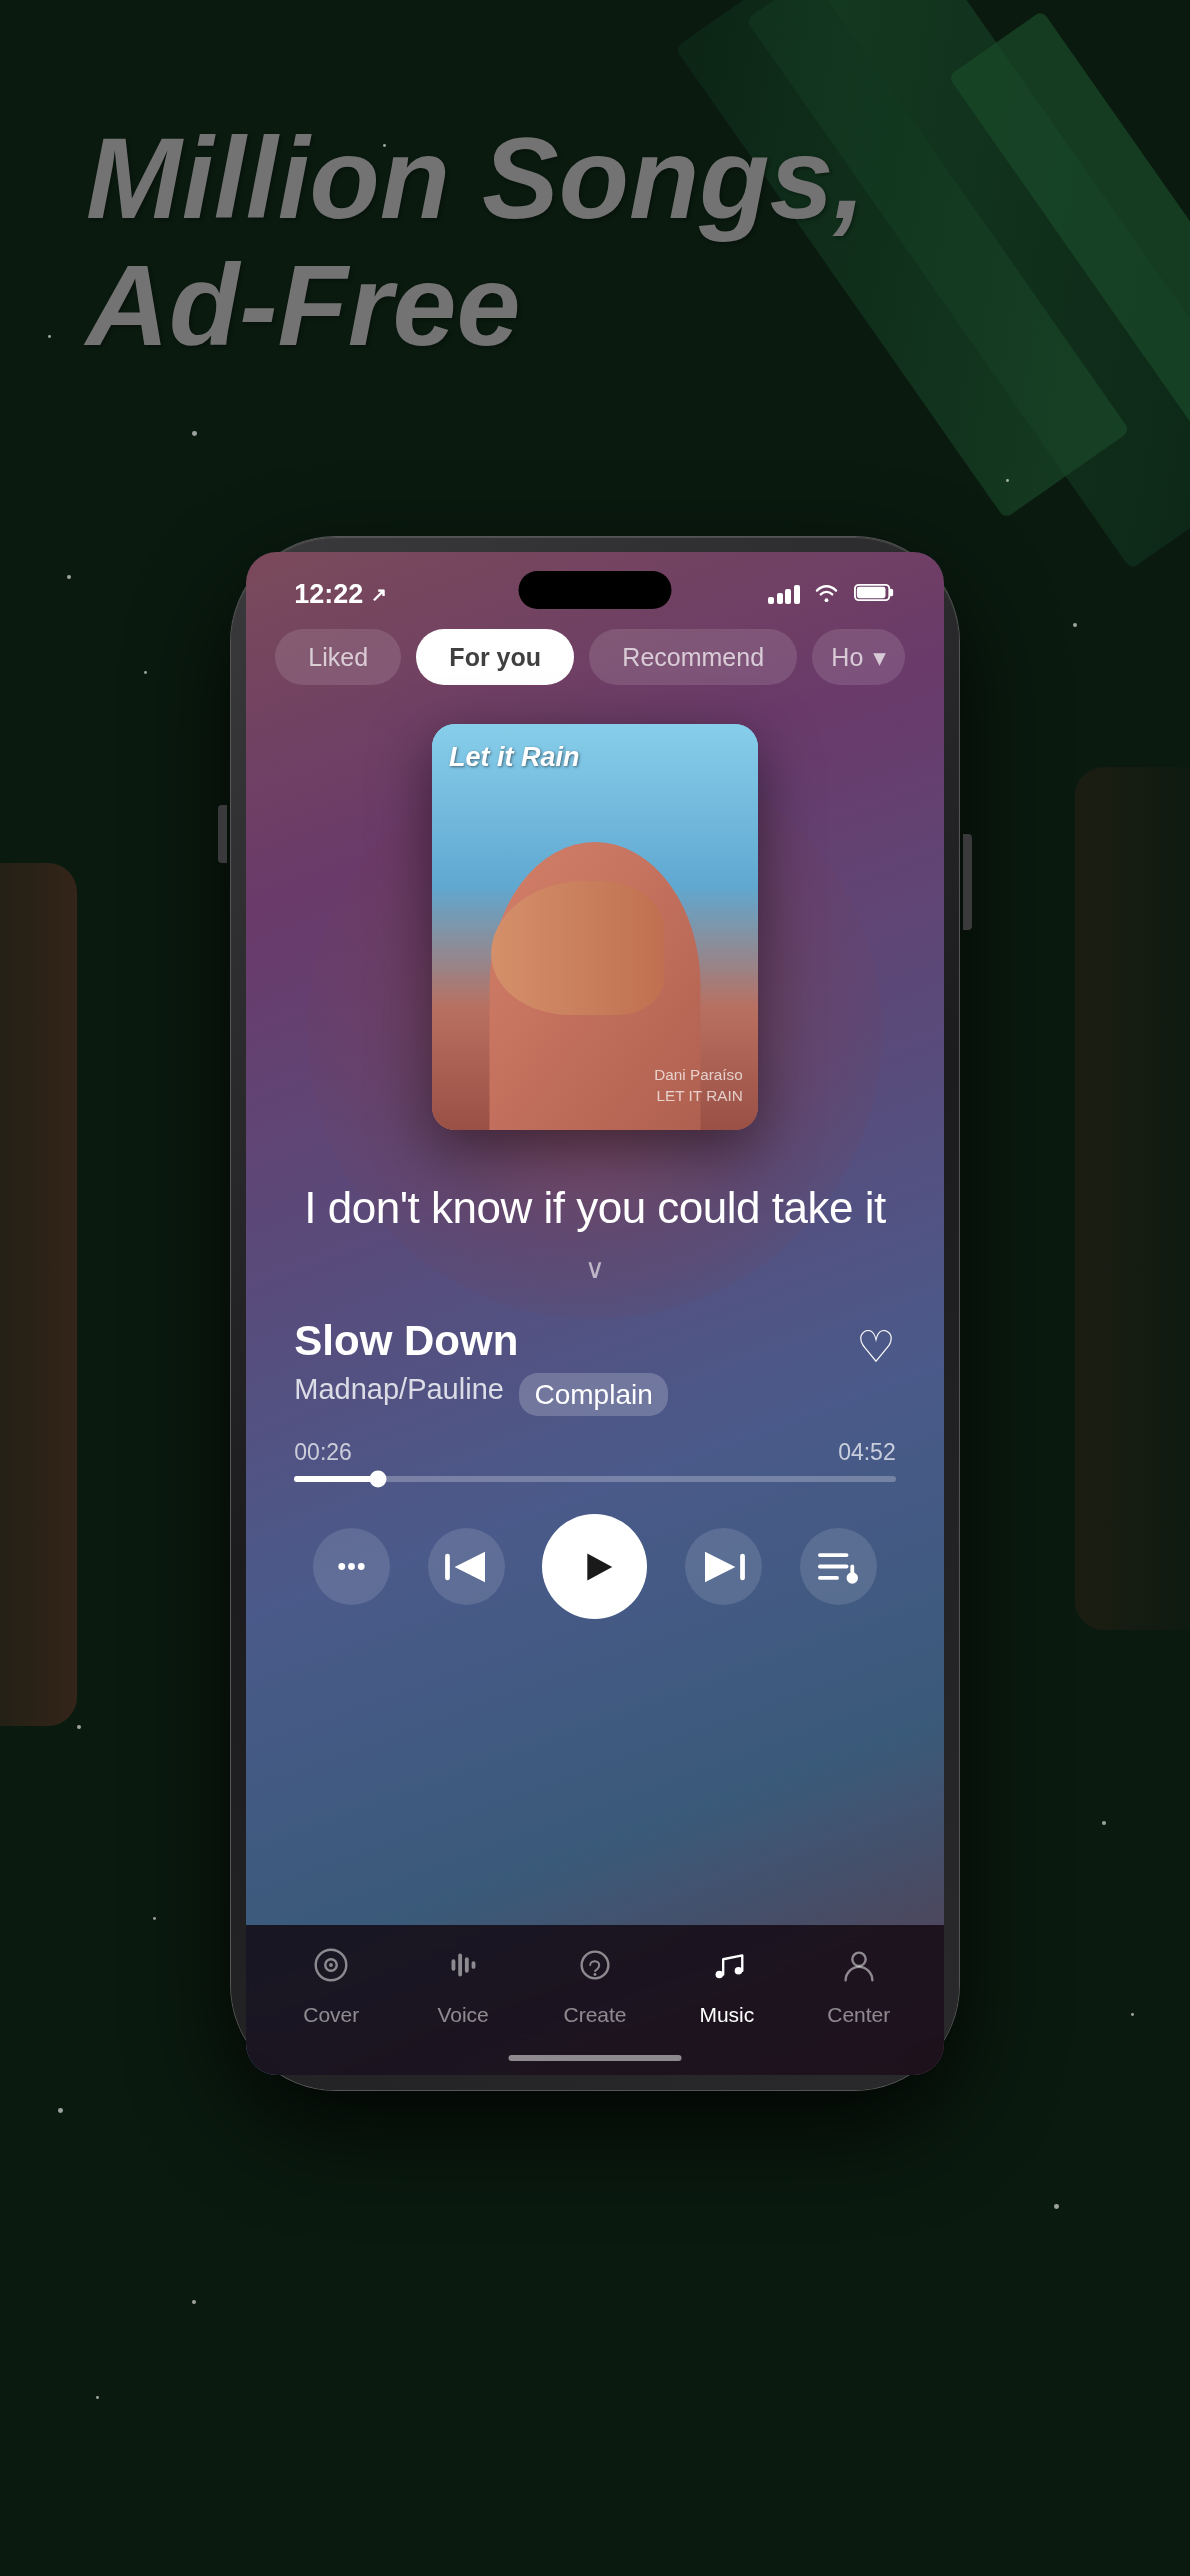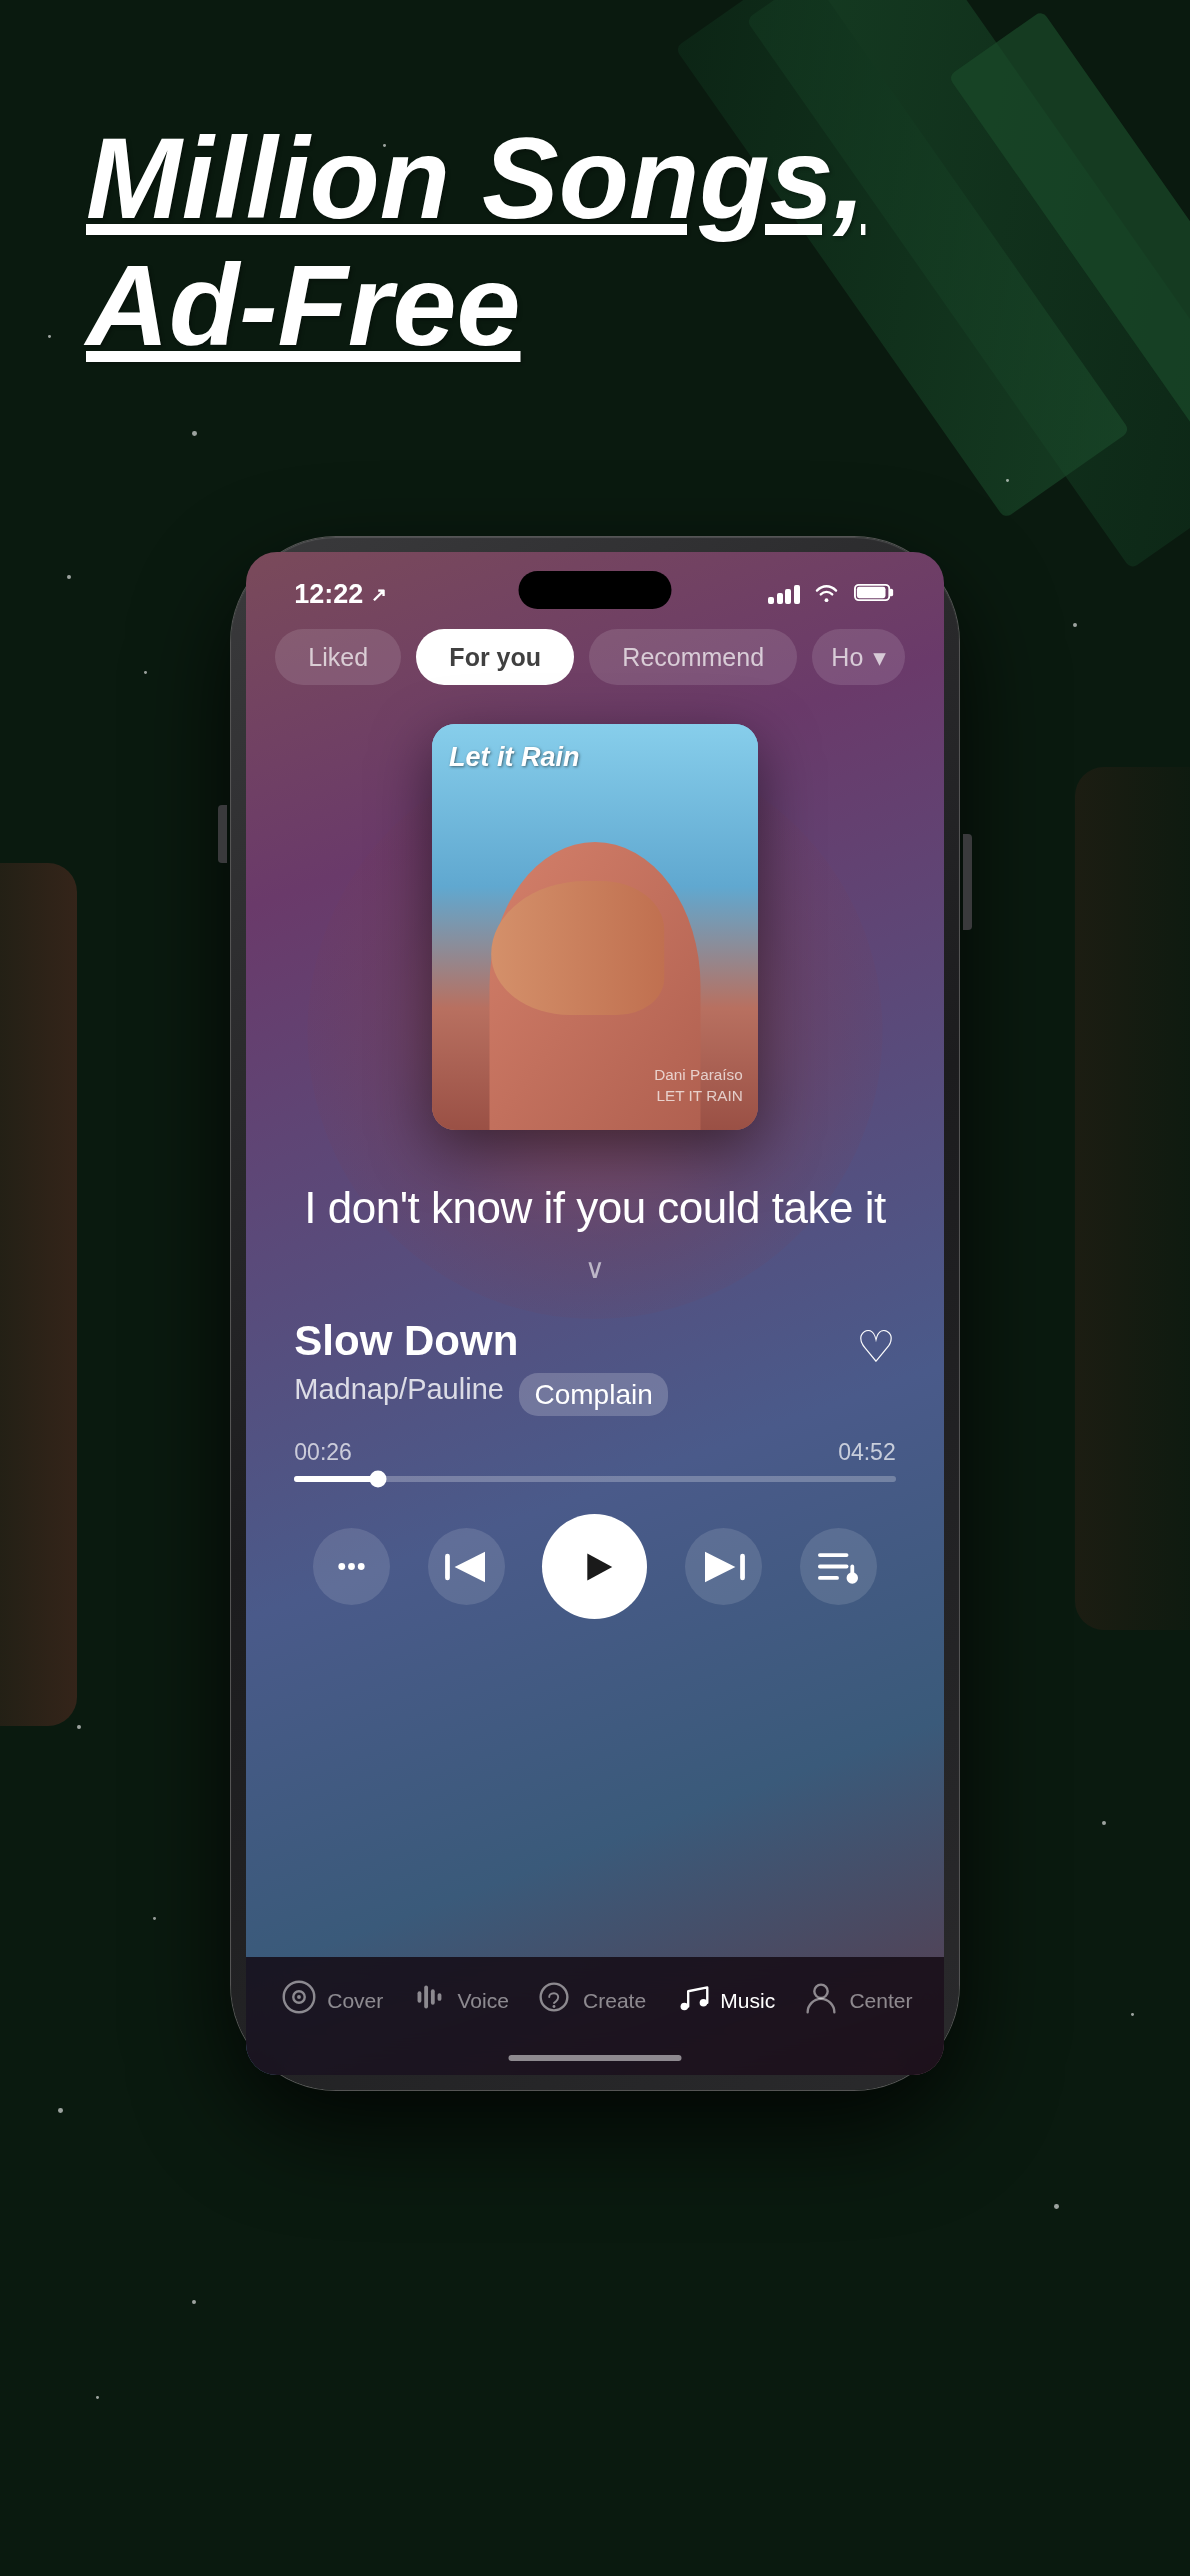--- a/index.html
+++ b/index.html
@@ -59,27 +59,26 @@
     
     .headline {
       position: absolute;
       top: 115px;
       left: 0; right: 0;
       text-align: left;
       padding-left: 86px;
       z-index: 2;
     }
     .headline-text {
-      color: #ffffff;
+      color: #737373;
       font-size: 115px;
       font-weight: 900;
       font-style: italic;
       line-height: 1.1;
       text-shadow: 1.9px 1.9px 3.8px rgba(0,0,0,0.3);
-      text-decoration: underline;
     }
 
     
     .phone-wrapper {
       position: absolute;
       top: 537px;
       left: 50%;
       transform: translateX(-50%);
       width: 728px;
       z-index: 10;
@@ -395,21 +394,21 @@
       background: rgba(20,10,20,0.85);
       backdrop-filter: blur(19px);
       display: flex;
       justify-content: space-around;
       align-items: center;
       padding: 19px 19px 48px;
       z-index: 30;
     }
     .nav-item {
       display: flex;
-      flex-direction: row;
+      flex-direction: column;
       align-items: center;
       gap: 7.7px;
       cursor: pointer;
       min-width: 96px;
     }
     .nav-icon {
       font-size: 38px;
       color: rgba(255,255,255,0.5);
     }
     .nav-item.active .nav-icon {

